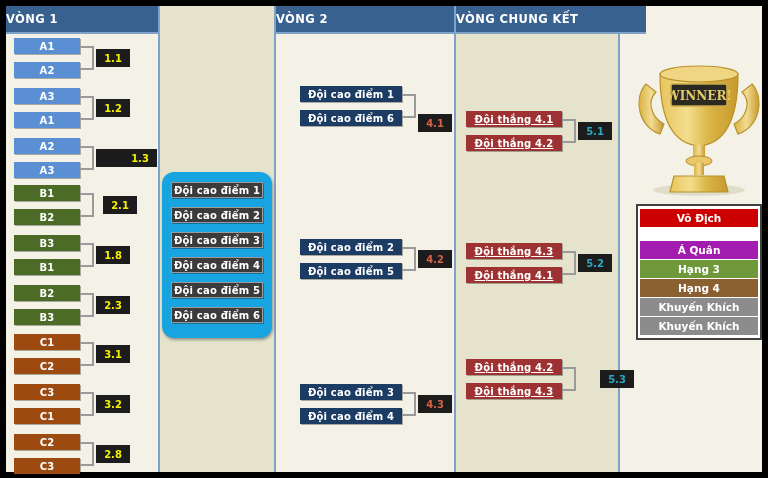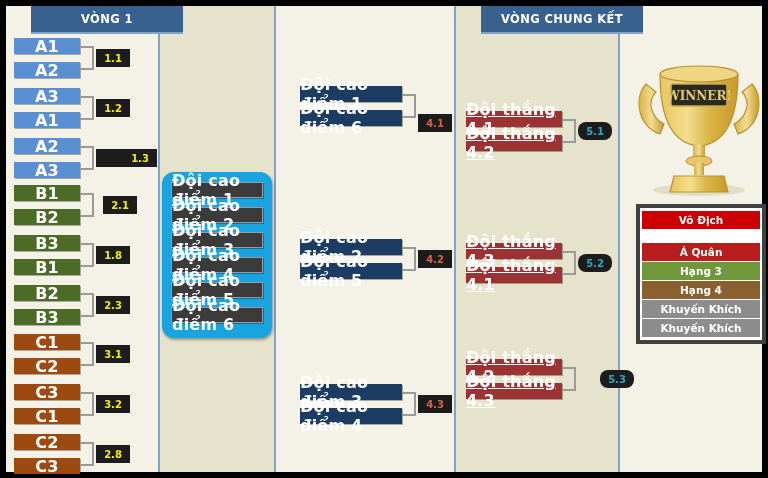--- a/index.html
+++ b/index.html
@@ -5,56 +5,56 @@
   html,body{margin:0;padding:0;background:#000;}
   body{width:768px;height:478px;overflow:hidden;
        font-family:"DejaVu Sans","Liberation Sans",sans-serif;}
   #root{position:relative;width:768px;height:478px;background:#000;}
 
   
   .col{position:absolute;top:6px;bottom:6px;background:#f4f2e6;}
   .col.tint{background:#e6e3cd;}
   .col-head{position:absolute;top:6px;height:26px;background:#39618f;
             border-bottom:2px solid #7fa2c9;
-            display:flex;align-items:center;justify-content:center;margin-left:25px;}
+            display:flex;align-items:center;justify-content:flex-start;}
   .col-head span{color:#fff;font-size:11.5px;font-weight:bold;letter-spacing:.4px;}
   .vsep{position:absolute;top:6px;bottom:6px;width:2px;background:#7fa2c9;}
 
   
   .box{position:absolute;height:16px;display:flex;align-items:center;
        justify-content:center;color:#fff;font-weight:bold;
-       font-size:16px;letter-spacing:.2px;
+       font-size:10px;letter-spacing:.2px;
        box-shadow:1px 1px 0 rgba(0,0,0,.30);}
   .box.blue {background:#5b8fd4;}
   .box.green{background:#4c6b27;}
   .box.brown{background:#9c4a10;}
   .box.navy {background:#1d3c63;}
   .box.dred {background:#9e3232;text-decoration:underline;}
   .box.dark {background:#3b3b3b;border:1px solid #9b9b9b;box-sizing:border-box;}
 
   
   .conn{position:absolute;border:2px solid #9a9a9a;border-left:none;
         box-sizing:border-box;}
 
   
   .chip{position:absolute;height:18px;background:#1c1c1c;
         display:flex;align-items:center;justify-content:center;
         font-size:10px;font-weight:bold;padding:0 5px;}
   .chip.y{color:#f5f000;}
   .chip.o{color:#d4644a;}
-  .chip.c{color:#2aa9c4;border-radius:8px;}
+  .chip.c{color:#2aa9c4;}
 
   
   #topteams{position:absolute;background:#18a4e0;border-radius:12px;
             box-shadow:1px 2px 3px rgba(0,0,0,.35);}
 
   
   #trophy{position:absolute;}
   
-  #legend{position:absolute;background:#fff;border:4px solid #404040;padding:2px;}
+  #legend{position:absolute;background:#fff;border:2px solid #404040;padding:2px;}
   .lrow{height:18px;margin:1px 0;display:flex;align-items:center;
         justify-content:center;color:#fff;font-weight:bold;font-size:10.5px;}
 </style>
 </head>
 <body>
 
 <div id="root">
 
   <div class="col" style="left:6px;width:152px;"></div>
   <div class="col tint" style="left:160px;width:114px;"></div>
@@ -63,21 +63,24 @@
   <div class="col" style="left:620px;width:142px;"></div>
 
   <div class="vsep" style="left:158px;"></div>
   <div class="vsep" style="left:274px;"></div>
   <div class="vsep" style="left:454px;"></div>
   <div class="vsep" style="left:618px;"></div>
 
   <div class="col-head" style="left:6px;width:152px;">
     <span>VÒNG 1</span>
   </div>
-  <div class="col-head" style="left:456px;width:162px;">
+  <div class="col-head" style="left:276px;width:178px;">
+    <span>VÒNG 2</span>
+  </div>
+  <div class="col-head" style="left:456px;width:190px;">
     <span>VÒNG CHUNG KẾT</span>
   </div>
 
   <div class="box blue" style="left:14px;width:66px;top:38px;">A1</div>
   <div class="box blue" style="left:14px;width:66px;top:62px;">A2</div>
   <div class="conn" style="left:80px;top:46px;width:14px;height:24px;"></div>
   <div class="chip y" style="left:96px;top:49px;width:24px;">1.1</div>
 
   <div class="box blue" style="left:14px;width:66px;top:88px;">A3</div>
   <div class="box blue" style="left:14px;width:66px;top:112px;">A1</div>
@@ -184,21 +187,21 @@
       <path d="M38 128 L88 128 L92 144 L34 144 Z" fill="url(#gold)" stroke="#b8912c" stroke-width="1.2"></path>
       <rect x="35" y="36" width="56" height="22" rx="2" fill="#2b2a22" stroke="#c9a94a" stroke-width="1.6"></rect>
       <text x="63" y="52" text-anchor="middle" font-family="'DejaVu Serif',serif" font-size="12" font-weight="bold" fill="#e6c96a">WINNER!</text>
     </svg>
   </div>
 
   <div id="legend" style="left:636px;top:204px;width:118px;">
     <div class="lrow" style="background:#cc0000;">
       <span>Vô Địch</span>
       </div>
-    <div class="lrow" style="background:#b91c1c;margin-top:14px;">
+    <div class="lrow" style="background:#a21caf;margin-top:14px;">
       <span>Á Quân</span>
       </div>
     <div class="lrow" style="background:#6f983b;">
       <span>Hạng 3</span>
       </div>
     <div class="lrow" style="background:#8a6030;">
       <span>Hạng 4</span>
       </div>
     <div class="lrow" style="background:#8c8c8c;">
       <span>Khuyến Khích</span>

